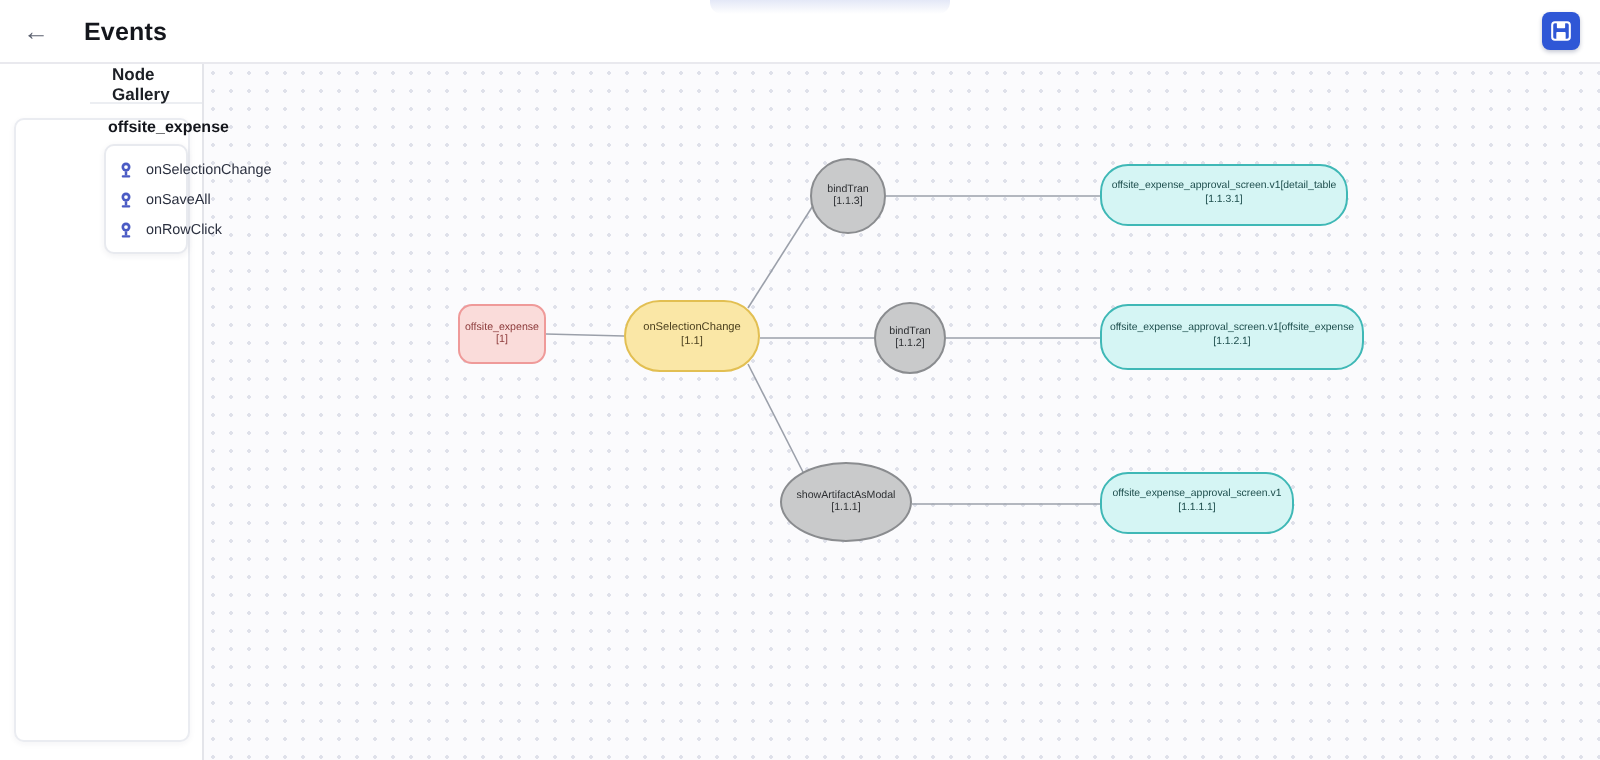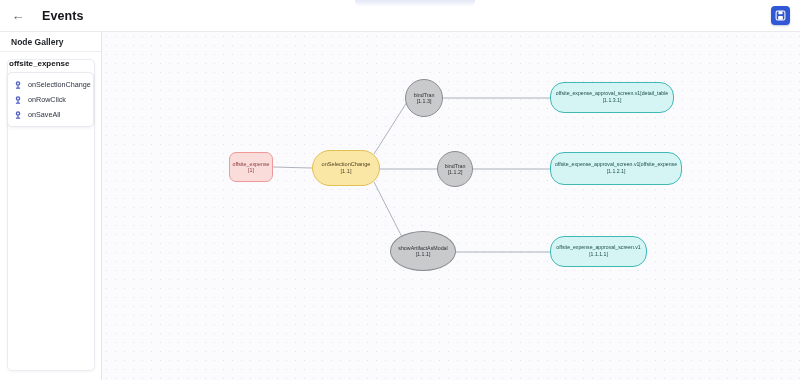--- a/index.html
+++ b/index.html
@@ -119,21 +119,21 @@
   .sidebar-body {
     position: absolute;
     left: 7px; top: 27px;
     width: 88px; height: 312px;
     border: 1px solid #eaecf1;
     border-radius: 5px;
     background: #fff;
     box-shadow: 0 1px 3px rgba(40,45,70,0.05);
     z-index: 1;
   }
-  .sidebar-inner { position: relative; z-index: 2; }
+  .sidebar-inner { position: relative; z-index: 2; padding-left: 45px; }
 
   
   .canvas {
     position: absolute;
     left: 102px; top: 32px;
     width: 698px; height: 348px;
     background-color: #fbfbfd;
     background-image: radial-gradient(circle, #dfe1ea 0.8px, transparent 0.9px);
     background-size: 9px 9px;
     overflow: hidden;
@@ -243,33 +243,33 @@
 
         <div class="event-row">
           <span class="event-icon">
             <svg width="10" height="10" viewBox="0 0 16 16">
               <circle cx="8" cy="5.6" r="3.6" fill="#4b5bc4"></circle>
               <circle cx="8" cy="5.6" r="1.5" fill="#ffffff"></circle>
               <rect x="7" y="9" width="2" height="3.4" fill="#4b5bc4"></rect>
               <rect x="4.6" y="12.1" width="6.8" height="1.9" rx="0.8" fill="#4b5bc4"></rect>
             </svg>
           </span>
-          <span class="event-label">onRowClick</span>
+          <span class="event-label">onSaveAll</span>
         </div>
 
         <div class="event-row">
           <span class="event-icon">
             <svg width="10" height="10" viewBox="0 0 16 16">
               <circle cx="8" cy="5.6" r="3.6" fill="#4b5bc4"></circle>
               <circle cx="8" cy="5.6" r="1.5" fill="#ffffff"></circle>
               <rect x="7" y="9" width="2" height="3.4" fill="#4b5bc4"></rect>
               <rect x="4.6" y="12.1" width="6.8" height="1.9" rx="0.8" fill="#4b5bc4"></rect>
             </svg>
           </span>
-          <span class="event-label">onSaveAll</span>
+          <span class="event-label">onRowClick</span>
         </div>
 
       </div>
     </div>
   </div>
 
   <div class="canvas">
 
     <svg class="edges">
       <g stroke="#9ba0aa" stroke-width="0.8" fill="none">

